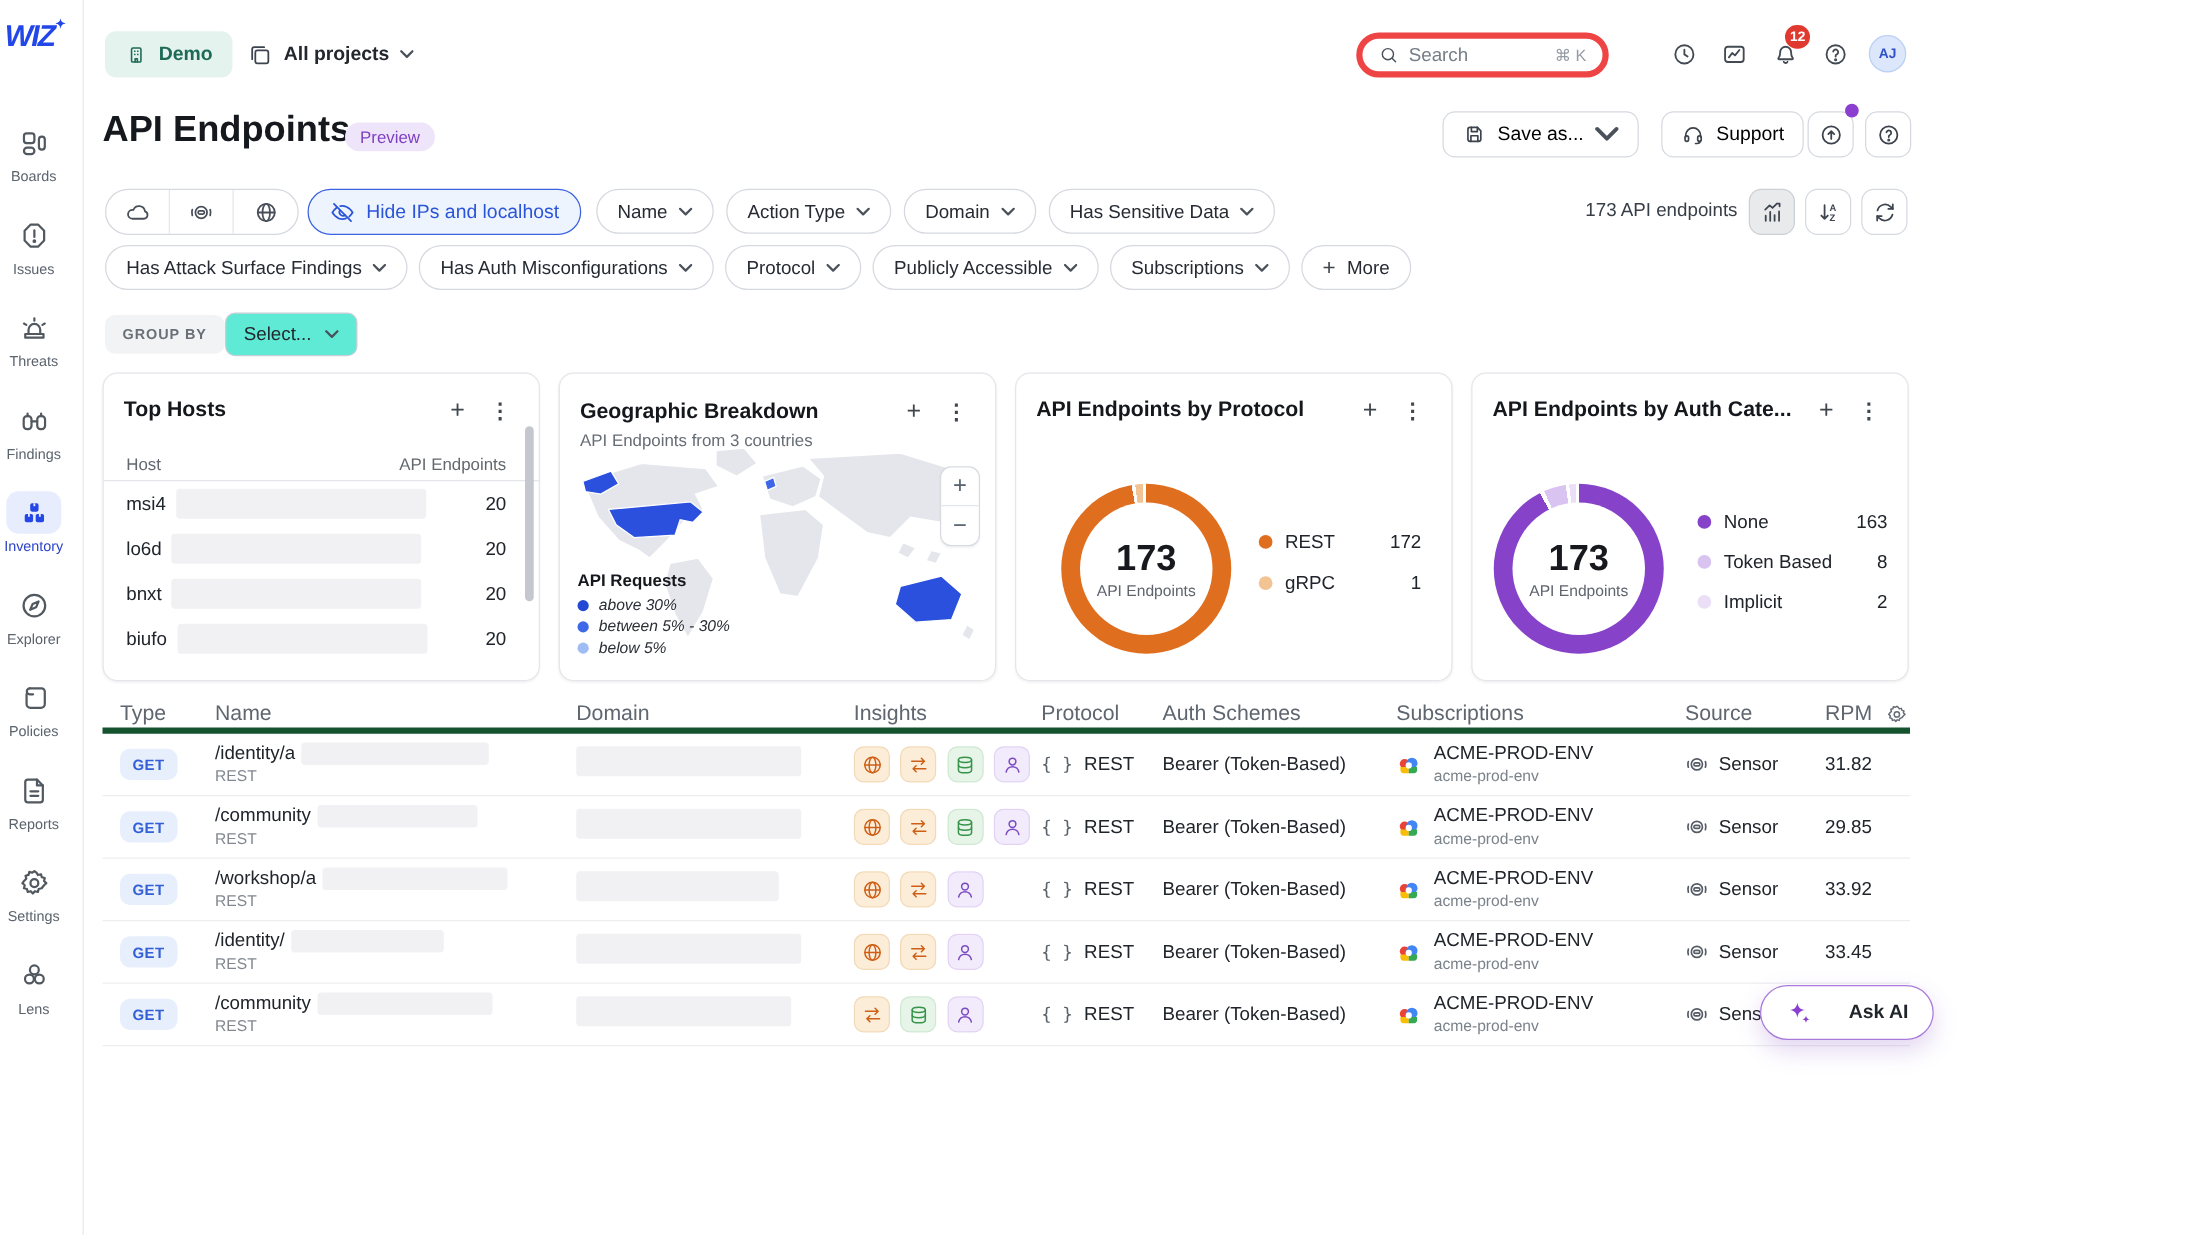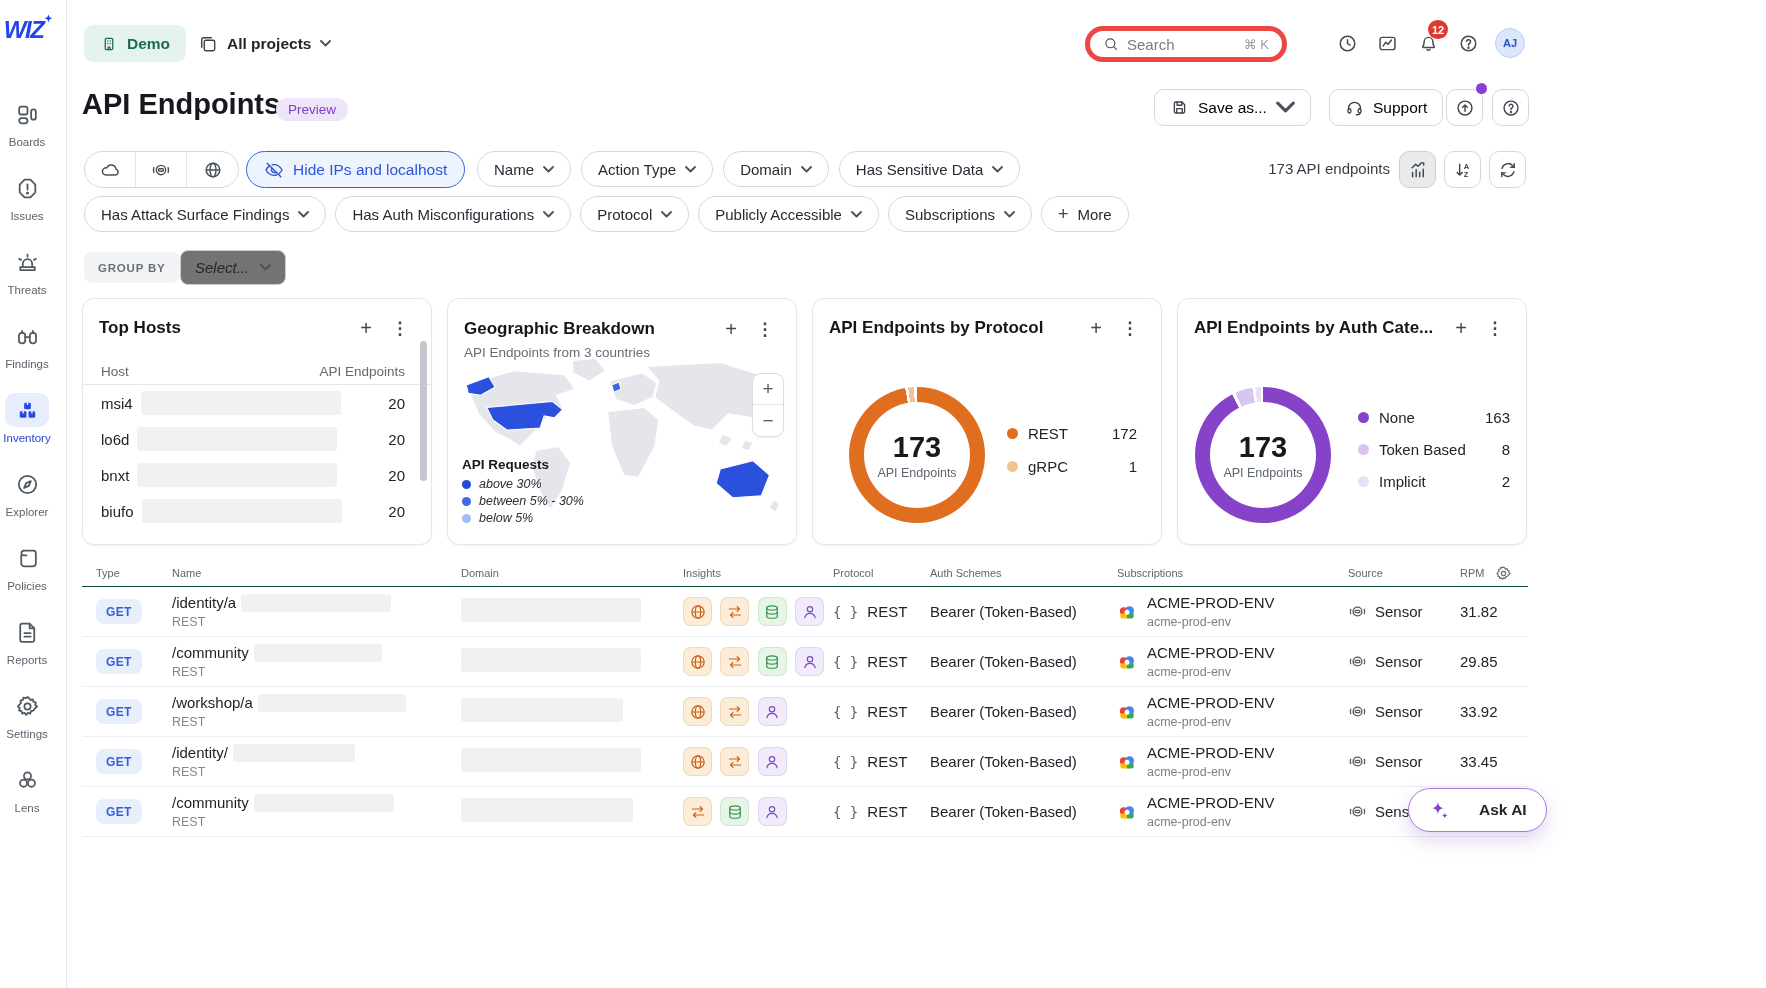--- a/index.html
+++ b/index.html
@@ -55,21 +55,21 @@
   .pill { display:inline-flex; align-items:center; gap:9px; height:36px; padding:0 16px; border:1px solid #D5D9DF; border-radius:18px; background:#fff; font-size:15px; color:#262B33; cursor:pointer; white-space:nowrap; }
   .frow1 { position:absolute; left:477px; top:151px; display:flex; gap:10px; }
   .frow2 { position:absolute; left:84px; top:196px; display:flex; gap:9px; }
   .more-plus { font-size:18px; color:#3F464E; line-height:1; }
   .res-count { position:absolute; left:1230px; top:160px; width:160px; text-align:right; font-size:15px; color:#383E46; }
   .ctrl-btn { position:absolute; top:151px; width:37px; height:37px; border:1px solid #D5D9DF; border-radius:10px; background:#fff; display:flex; align-items:center; justify-content:center; color:#3E454E; cursor:pointer; }
   .ctrl-btn svg { width:20px; height:20px; }
   .ctrl-btn.active { background:#E8EAEC; border-color:#CBD0D6; }
 
   .gb-label { position:absolute; left:84px; top:252px; height:31px; display:flex; align-items:center; padding:0 14px; background:#F2F3F5; border-radius:8px; font-size:11.5px; font-weight:700; letter-spacing:.8px; color:#6A7077; }
-  .gb-select { position:absolute; left:180px; top:250px; height:35px; display:flex; align-items:center; gap:11px; padding:0 14px; border:1px solid #C9CED4; border-radius:8px; background:#737373; font-size:15px; color:#23272E; cursor:pointer;font-style:italic; }
+  .gb-select { position:absolute; left:180px; top:250px; height:35px; display:flex; align-items:center; gap:11px; padding:0 14px; border:1px solid #C9CED4; border-radius:8px; background:#5eead4; font-size:15px; color:#23272E; cursor:pointer; }
 
   
   .card { position:absolute; top:298px; width:350px; height:247px; background:#fff; border:1px solid #E4E6EA; border-radius:12px; box-shadow:0 1px 2px rgba(20,24,34,.05); }
   .card-head { display:flex; align-items:center; padding:16px 18px 0 16px; gap:8px; }
   .card-title { flex:1; font-size:17px; font-weight:700; color:#14171C; white-space:nowrap; overflow:hidden; text-overflow:ellipsis; }
   .card-sub { padding:3px 16px 0; font-size:13.5px; color:#666D75; }
   .card-act { width:26px; height:26px; display:flex; align-items:center; justify-content:center; color:#3F464E; cursor:pointer; flex:none; }
   .card-act.plus { font-size:20px; font-weight:400; }
   .card-act.kebab { font-size:17px; font-weight:700; }
 
@@ -98,21 +98,21 @@
   .hole .lab { font-size:12.5px; color:#5E656E; margin-top:2px; }
   .dlegend { position:absolute; display:flex; flex-direction:column; }
   .dlegend.proto { left:194px; top:126px; width:130px; gap:16px; }
   .dlegend.auth { left:180px; top:110px; width:152px; gap:15px; }
   .dl-row { display:flex; align-items:center; gap:10px; font-size:15px; color:#20242B; }
   .dl-dot { width:11px; height:11px; border-radius:50%; flex:none; }
   .dl-val { margin-left:auto; }
 
   
   .tbl { position:absolute; left:82px; top:560px; width:1446px; }
-  .thead { display:flex; align-items:center; height:27px; padding-left:14px; font-size:11px; color:#5F666F; border-bottom:1px solid #14532d; }
+  .thead { display:flex; align-items:center; height:27px; padding-left:14px; font-size:17px; color:#5F666F; border-bottom:5px solid #14532d; }
   .trow { display:flex; align-items:center; height:50px; padding-left:14px; border-bottom:1px solid #EDEEF1; cursor:pointer; }
   .w-type{width:76px;} .w-name{width:289px;} .w-domain{width:222px;} .w-ins{width:150px;}
   .w-proto{width:97px;} .w-auth{width:187px;} .w-subs{width:231px;} .w-src{width:112px;} .w-rpm{width:64px;}
   .hd-rpm { display:flex; align-items:center; gap:11px; }
   .hd-gear { color:#666D76; cursor:pointer; display:flex; }
   .hd-gear svg { width:17px; height:17px; }
   .get-badge { display:inline-flex; align-items:center; height:25px; padding:0 10px; background:#E7EEFC; color:#3360D6; border-radius:8px; font-size:12px; font-weight:700; letter-spacing:.3px; }
   .nm-line { display:flex; align-items:center; font-size:15px; color:#20242B; }
   .redact { display:inline-block; height:18px; background:#F1F1F3; border-radius:3px; margin-left:5px; }
   .redact.dom { height:24px; width:180px; margin-left:0; }

